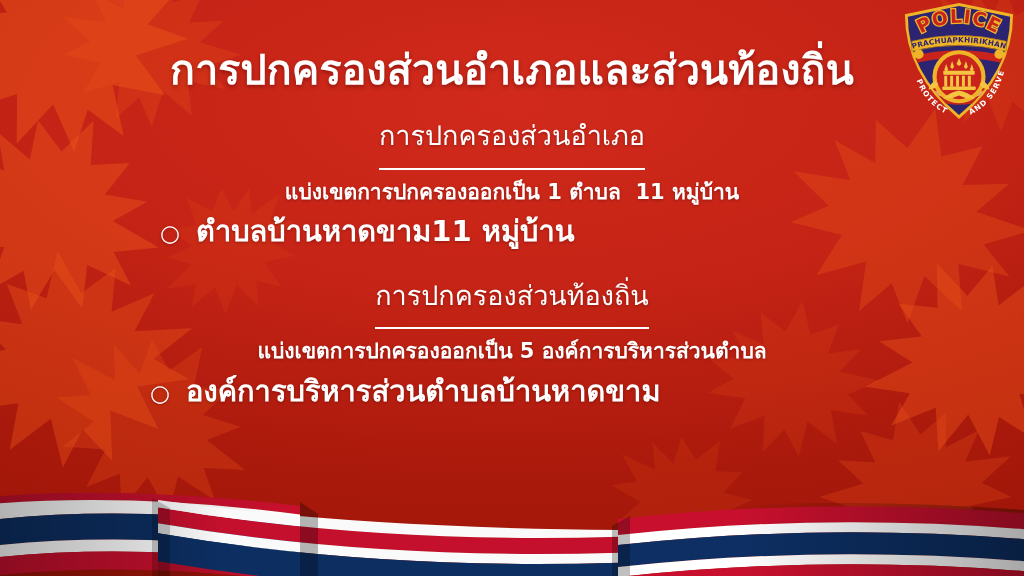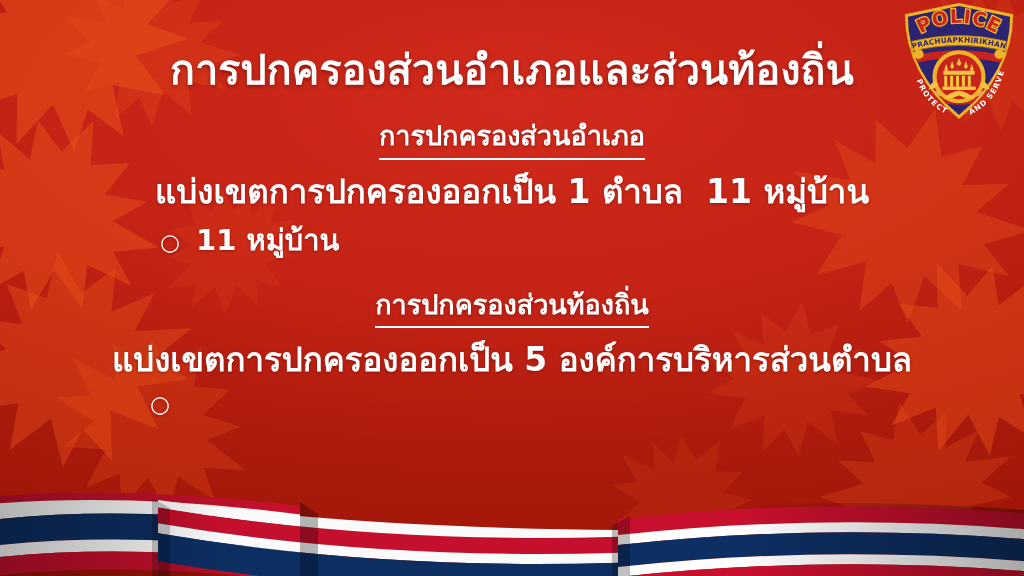--- a/index.html
+++ b/index.html
@@ -72,29 +72,29 @@
     letter-spacing: .2px;
     text-shadow: 0 2px 4px rgba(70,0,0,.45);
   }
   .section {
     margin-top: 22px;
   }
   .section.second { }
 
   .section-heading {
     font-size: 27px;
-    font-weight: 700;
+    font-weight: 400;
     line-height: 1.5;
     display: inline-block;
     border-bottom: 2px solid #ffffff;
-    padding-bottom: 1px;
+    padding-bottom: 11px;
     text-shadow: 0 1px 3px rgba(70,0,0,.4);
   }
   .section-line {
-    font-size: 33px;
+    font-size: 21px;
     font-weight: 700;
     line-height: 1.55;
     margin-top: 6px;
     text-shadow: 0 1px 3px rgba(70,0,0,.4);
   }
   .bullet-row {
     display: flex;
     justify-content: flex-start;
     align-items: baseline;
     font-size: 29px;
@@ -218,31 +218,33 @@
 
     <h1 class="slide-title">การปกครองส่วนอำเภอและส่วนท้องถิ่น</h1>
 
     <div class="section">
       <div>
         <span class="section-heading">การปกครองส่วนอำเภอ</span>
       </div>
       <div class="section-line nowrap">แบ่งเขตการปกครองออกเป็น 1 ตำบล  11 หมู่บ้าน</div>
       <div class="bullet-row">
         <span class="bullet-mark">○</span>
+        <span>ตำบลบ้านหาดขาม</span>
         <span class="bullet-trailing">11 หมู่บ้าน</span>
       </div>
     </div>
 
     <div class="section second">
       <div>
         <span class="section-heading">การปกครองส่วนท้องถิ่น</span>
       </div>
       <div class="section-line nowrap">แบ่งเขตการปกครองออกเป็น 5 องค์การบริหารส่วนตำบล</div>
       <div class="bullet-row indent-2">
         <span class="bullet-mark">○</span>
+        <span>องค์การบริหารส่วนตำบลบ้านหาดขาม</span>
       </div>
     </div>
 
   </div>
 
   <div class="ribbon">
     <svg viewBox="0 0 1024 96" preserveAspectRatio="none" xmlns="http://www.w3.org/2000/svg" aria-hidden="true">
       <defs>
         <linearGradient id="shadeA" x1="0" y1="0" x2="1" y2="0">
           <stop offset="0%" stop-color="#000" stop-opacity=".30"></stop>

